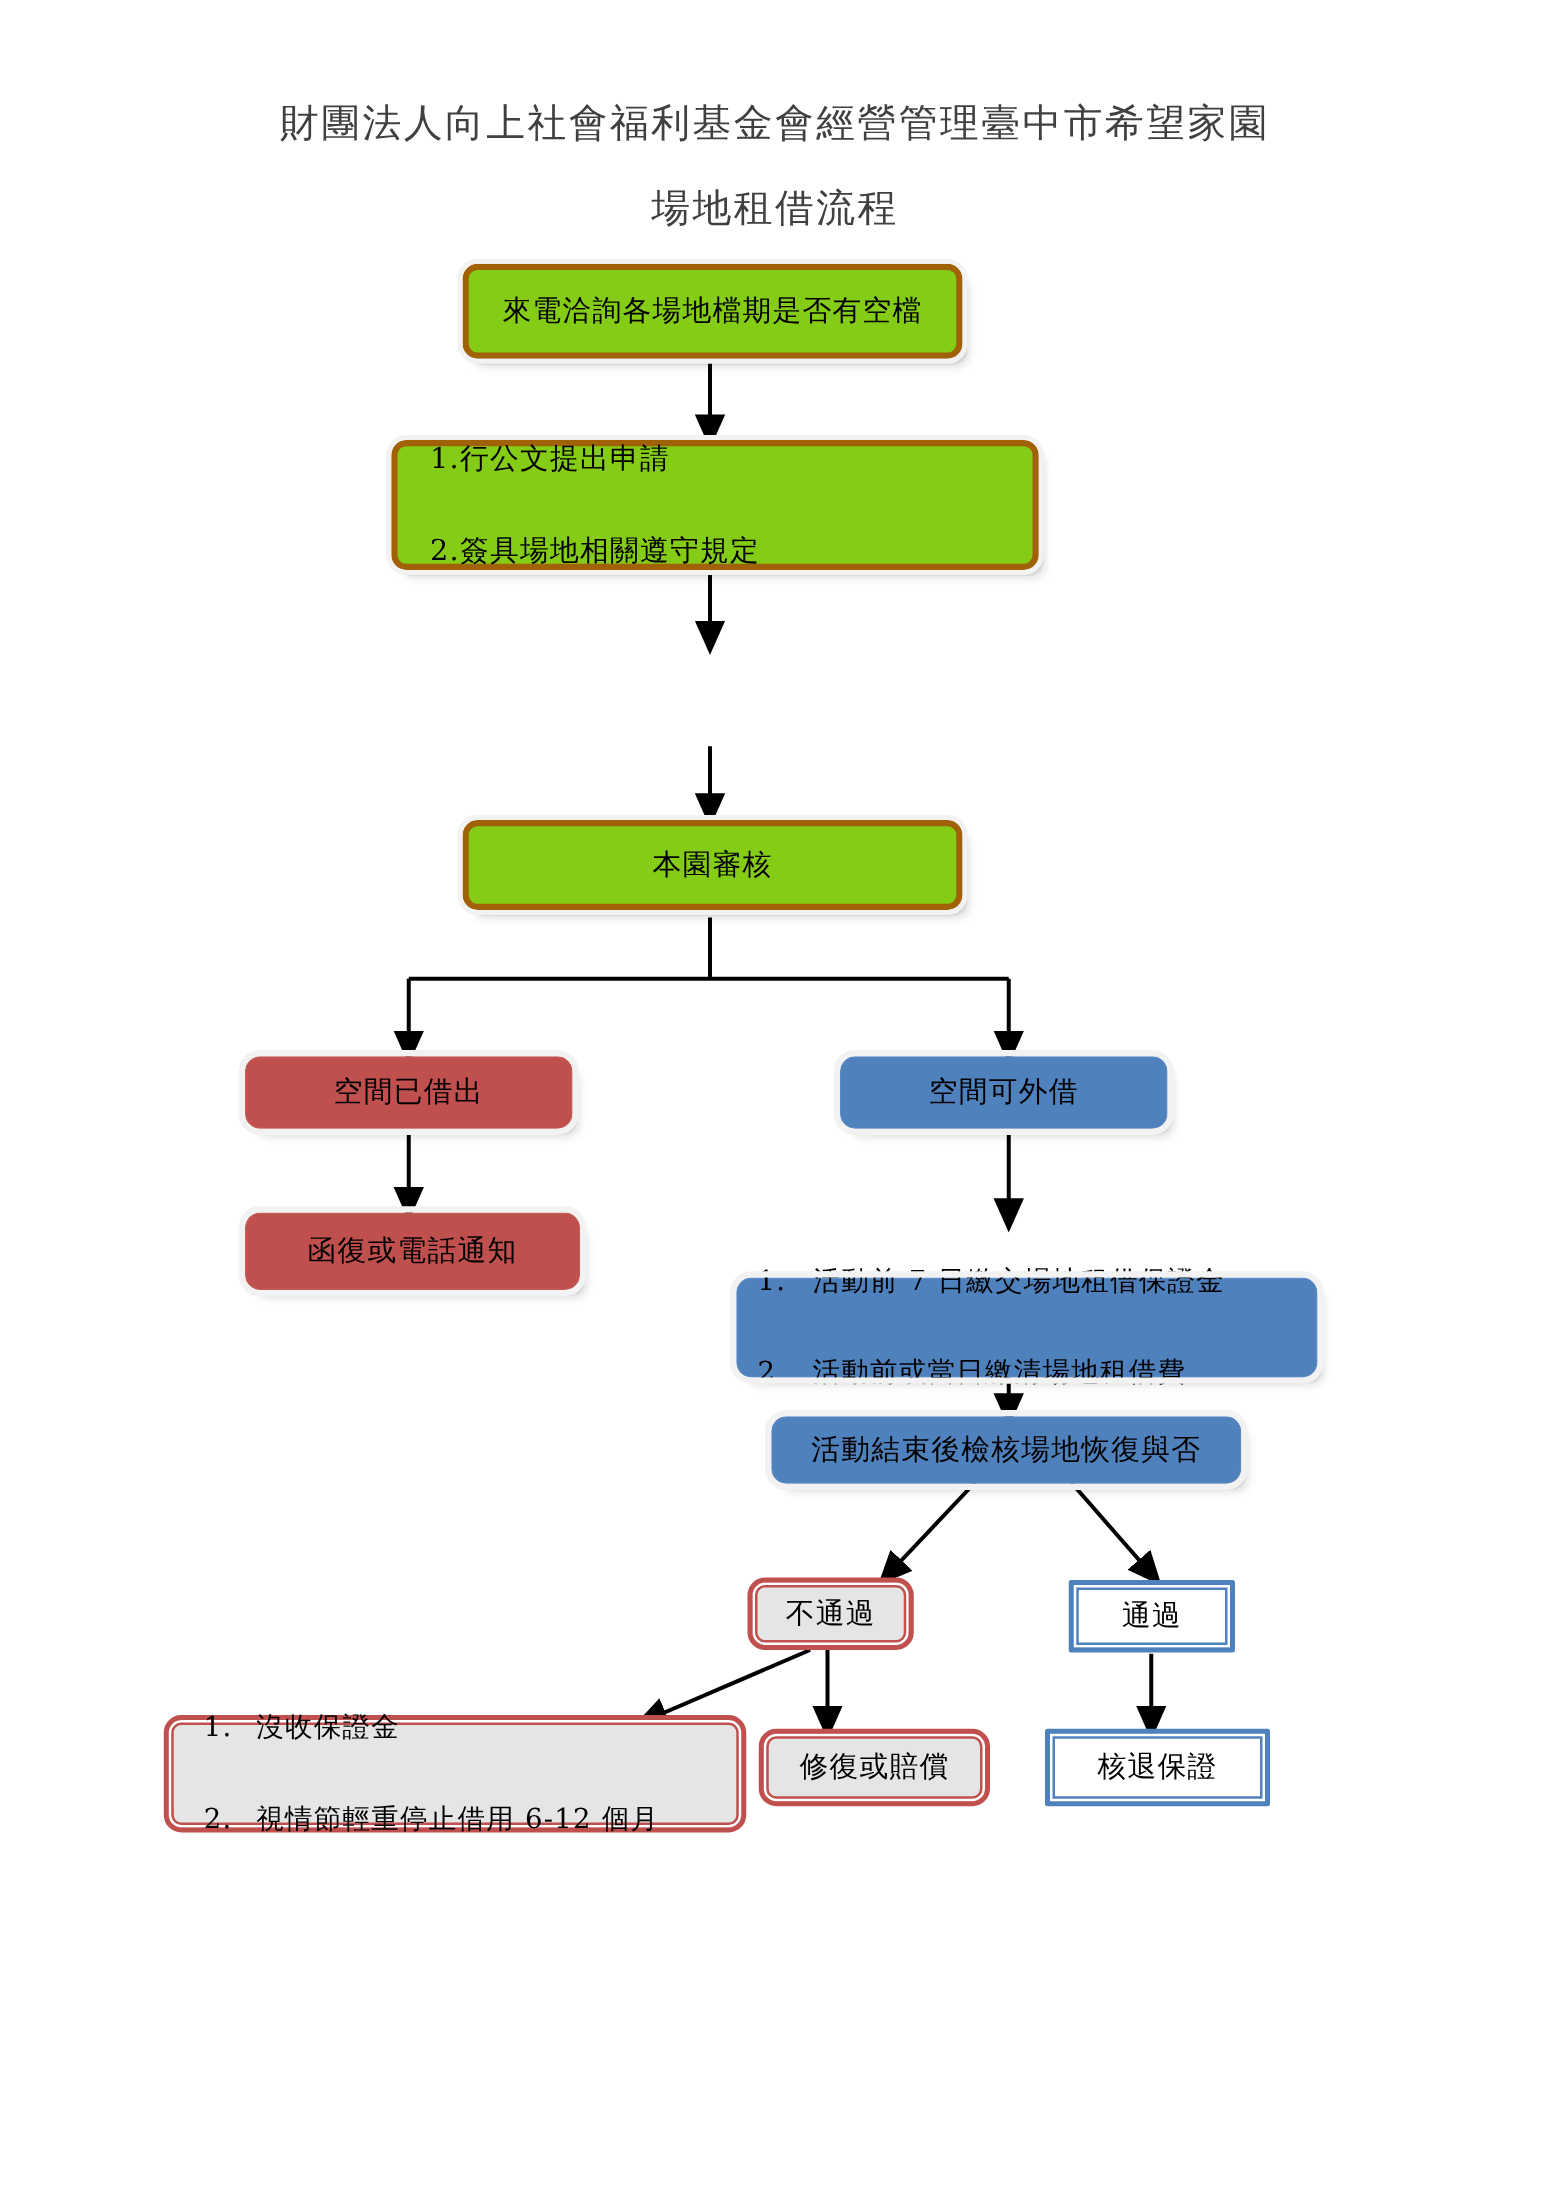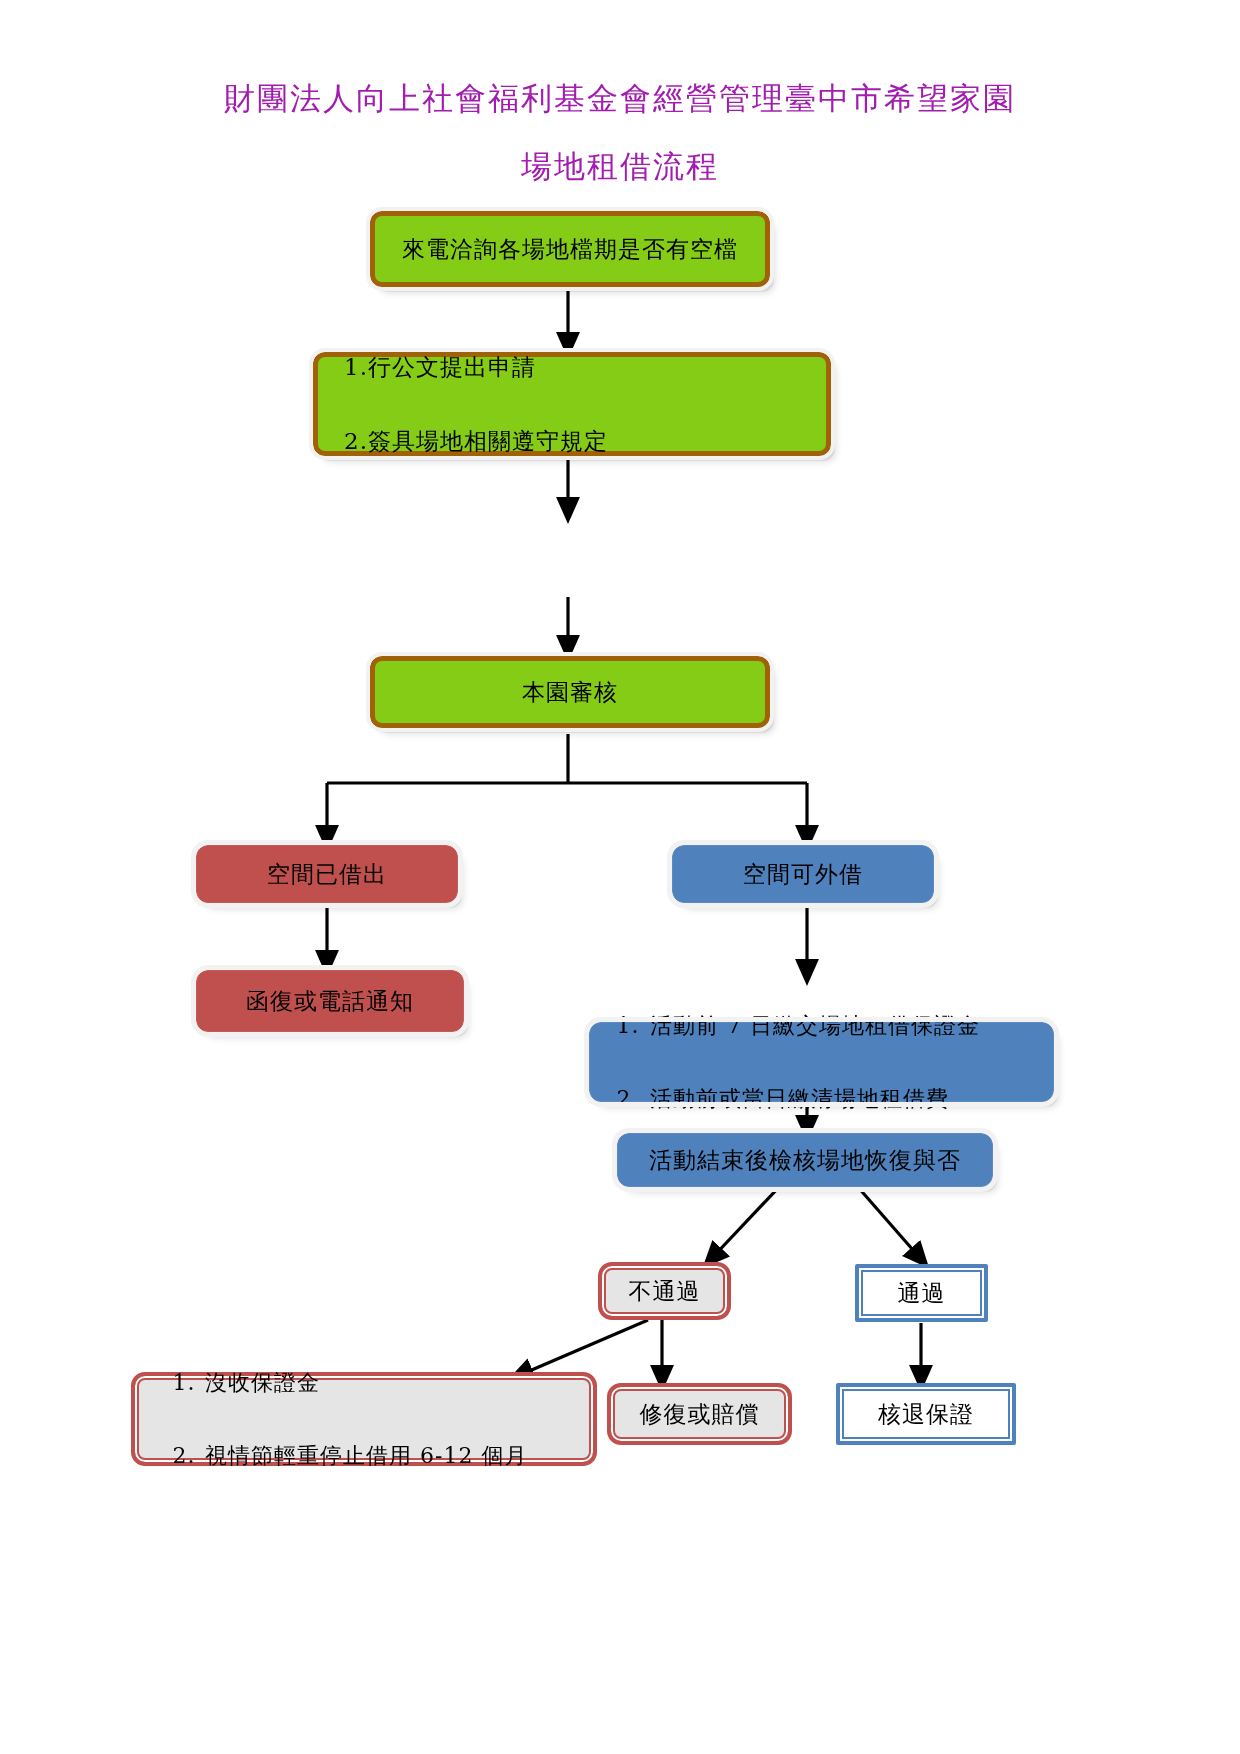--- a/index.html
+++ b/index.html
@@ -11,42 +11,42 @@
     overflow:hidden;
   }
   #canvas{position:absolute;left:0;top:0;width:1240px;height:1754px;}
 
   .title-line{
     position:absolute;
     width:100%;
     text-align:center;
     font-size:31px;
     letter-spacing:2px;
-    color:#a21caf;
+    color:#404040;
     font-weight:400;
     font-family:"DejaVu Serif","Liberation Serif",serif;
   }
   #title1{top:78px;}
   #title2{top:146px;}
 
   
   .node{
     position:absolute;
     box-sizing:border-box;
     display:flex;
     align-items:center;
     border-radius:12px;
     color:#000;
     font-size:23px;
     line-height:1.5;
     letter-spacing:1px;
     white-space:pre;
   }
   .node.center{justify-content:center;text-align:center;}
-  .node.left{justify-content:flex-start;text-align:center;gap:40px;}
+  .node.left{justify-content:flex-start;text-align:left;gap:40px;}
 
   
   .fill-green{
     background:#84cc16;
     border:5px solid #a16207;
     box-shadow:4px 5px 0 0 rgba(0,0,0,0.06), 7px 8px 7px -2px rgba(0,0,0,0.13);
     outline:4px solid #f2f2f2;
   }
   
   .fill-red{

